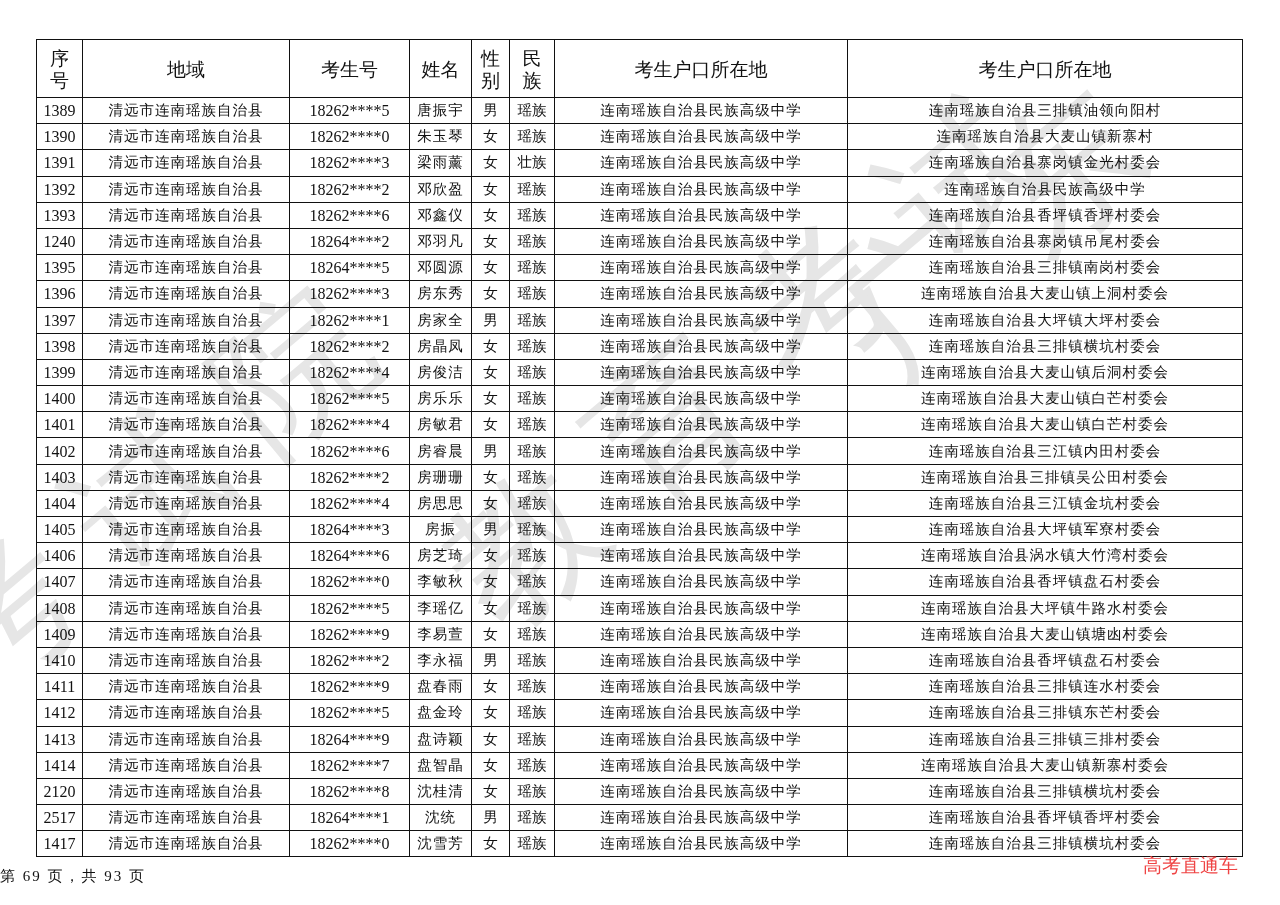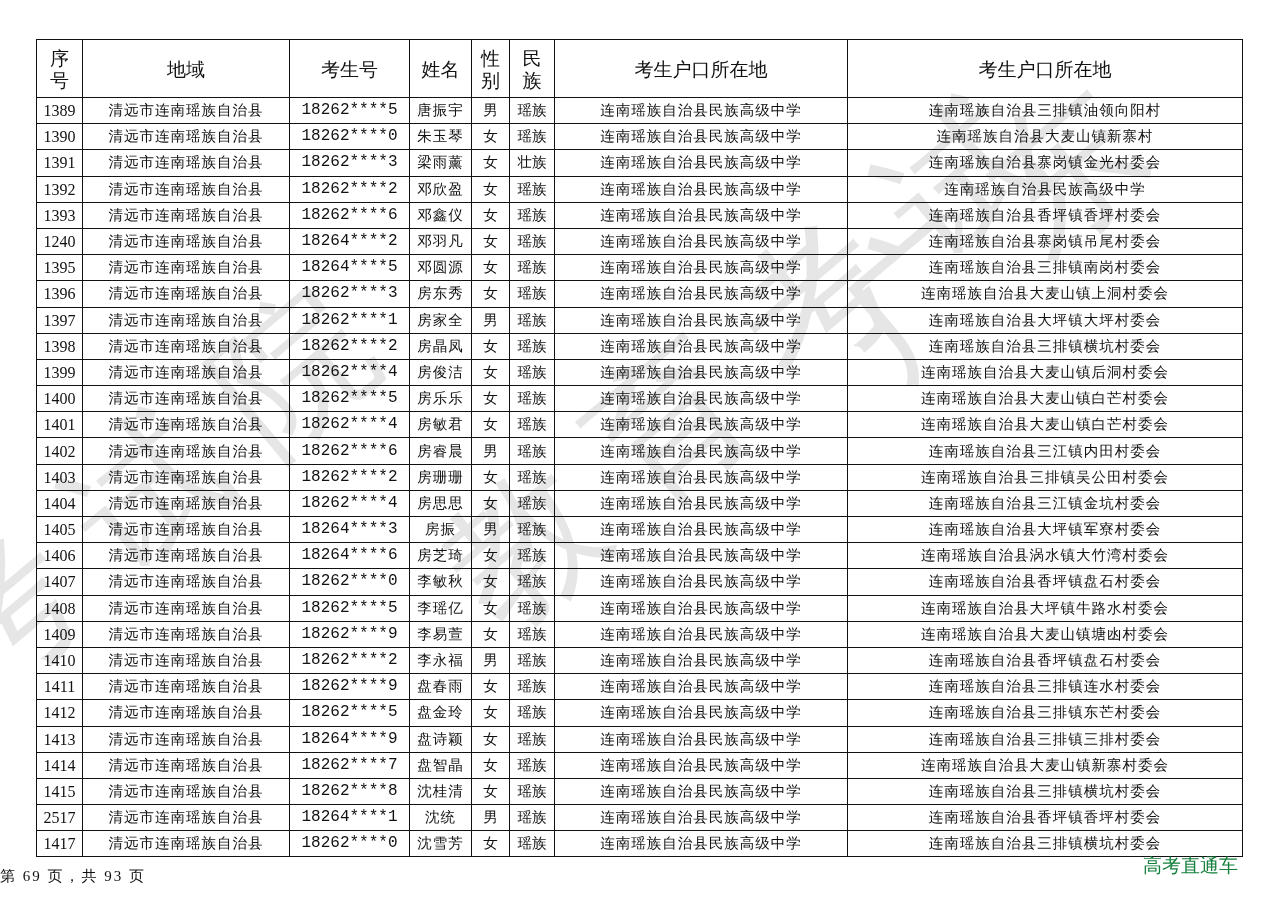--- a/index.html
+++ b/index.html
@@ -6,25 +6,25 @@
   body { width: 1280px; height: 905px; position: relative; overflow: hidden;
          font-family: "DejaVu Serif", "Liberation Serif", serif; color: #111; }
   .watermark { position: absolute; color: #e6e6e6; font-size: 150px; font-family: "DejaVu Sans", sans-serif;
                transform: rotate(-40deg); pointer-events: none; white-space: nowrap; z-index: 0; letter-spacing: 40px; }
   table { position: absolute; left: 36px; top: 39px; border-collapse: collapse; table-layout: fixed; z-index: 1;
           background: transparent; }
   th, td { border: 1.5px solid #111; text-align: center; padding: 0; overflow: hidden; white-space: nowrap; }
   th { height: 57px; font-size: 19px; font-weight: normal; font-family: "DejaVu Sans", sans-serif; line-height: 22px; }
   td { height: 25.2px; font-size: 14.5px; line-height: 25px; font-family: "DejaVu Sans", sans-serif; }
   td.num { font-family: "Liberation Serif", "DejaVu Serif", serif; font-size: 16px; }
-  td.sid { font-family: Liberation Mono, monospace; font-size: 16px; }
+  td.sid { font-family: Liberation Serif, serif; font-size: 16px; }
   td.wide { letter-spacing: 1px; }
   .footer { position: absolute; top: 867px; left: 0; width: 1280px; text-align: left; font-size: 15px;
             font-family: "Liberation Serif", "DejaVu Serif", serif; letter-spacing: 2px; z-index: 1; }
-  .brand { position: absolute; left: 1143px; top: 853px; font-size: 19px; color: #15803d; z-index: 2;
+  .brand { position: absolute; left: 1143px; top: 853px; font-size: 19px; color: #ef4444; z-index: 2;
            font-family: "DejaVu Sans", sans-serif; }
 </style>
 </head>
 <body>
 
 <div class="watermark" style="left:-120px; top:380px;">考试院</div>
 <div class="watermark" style="left:380px; top:250px;">教育考试</div>
 <div class="watermark" style="left:820px; top:120px;">广东</div>
 
 <table>
@@ -308,21 +308,21 @@
         <td class="num">1414</td>
         <td class="wide">清远市连南瑶族自治县</td>
         <td class="sid">18262****7</td>
         <td class="wide">盘智晶</td>
         <td>女</td>
         <td>瑶族</td>
         <td class="wide">连南瑶族自治县民族高级中学</td>
         <td class="wide">连南瑶族自治县大麦山镇新寨村委会</td>
       </tr>
       <tr>
-        <td class="num">1415</td>
+        <td class="num">2120</td>
         <td class="wide">清远市连南瑶族自治县</td>
         <td class="sid">18262****8</td>
         <td class="wide">沈桂清</td>
         <td>女</td>
         <td>瑶族</td>
         <td class="wide">连南瑶族自治县民族高级中学</td>
         <td class="wide">连南瑶族自治县三排镇横坑村委会</td>
       </tr>
       <tr>
         <td class="num">2517</td>

